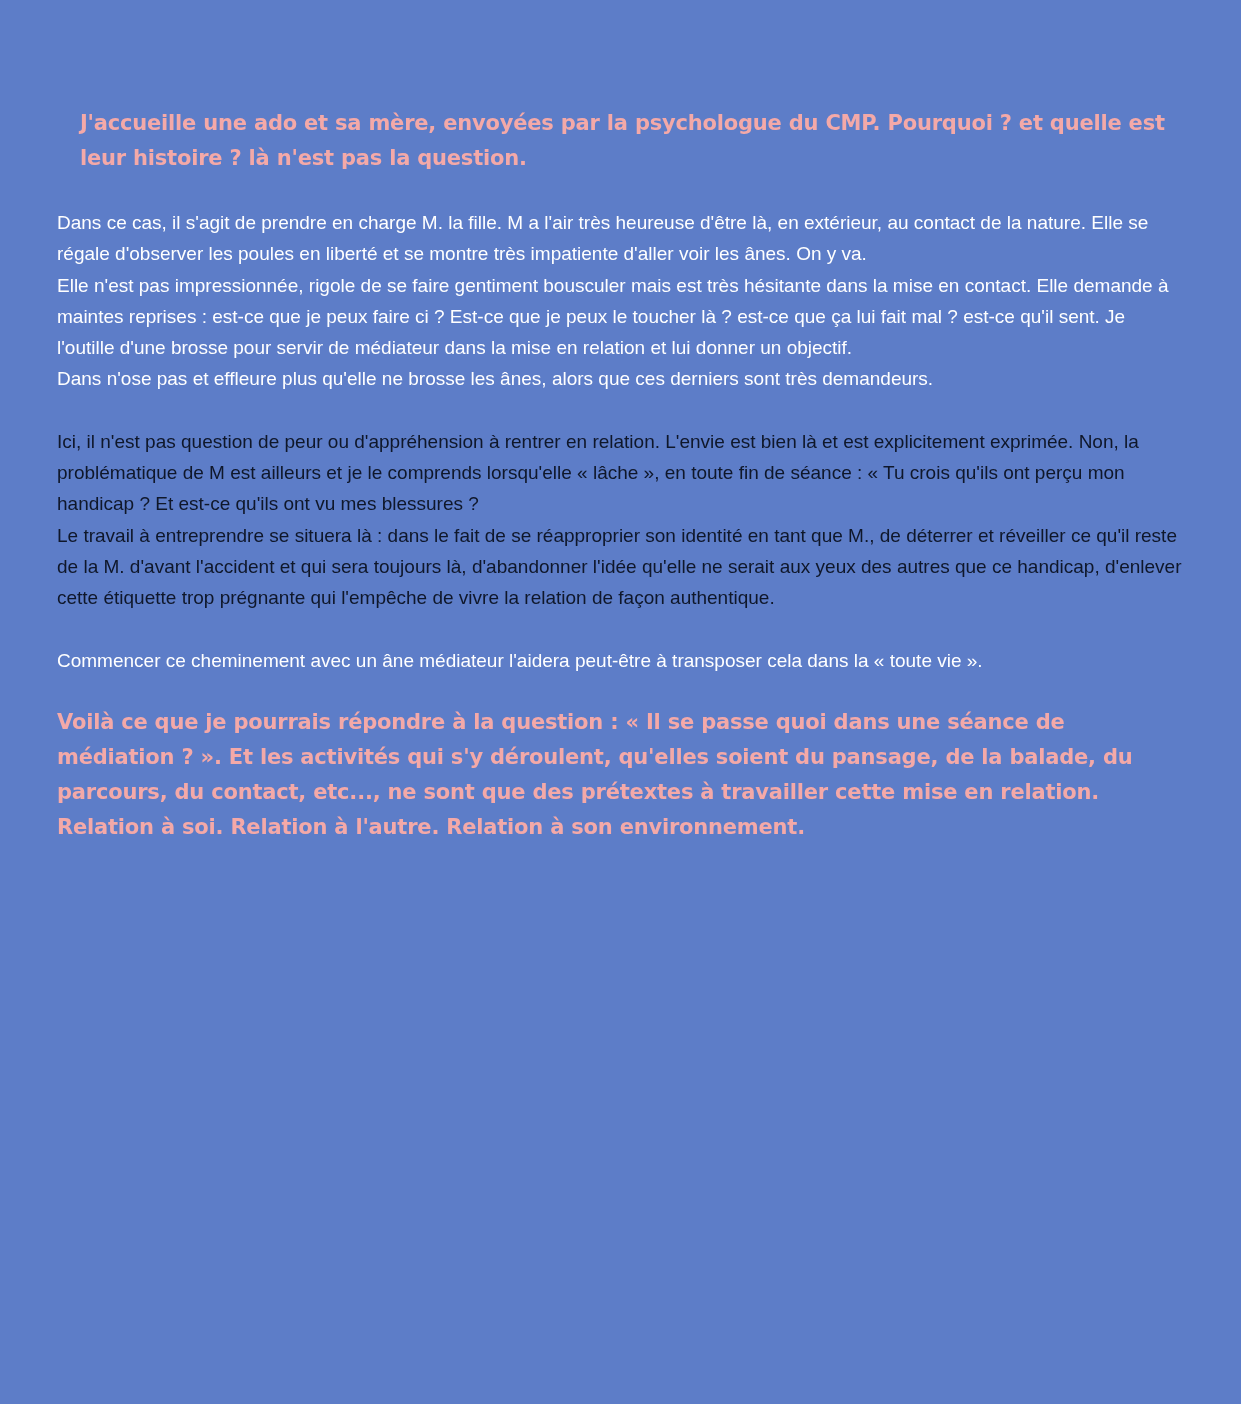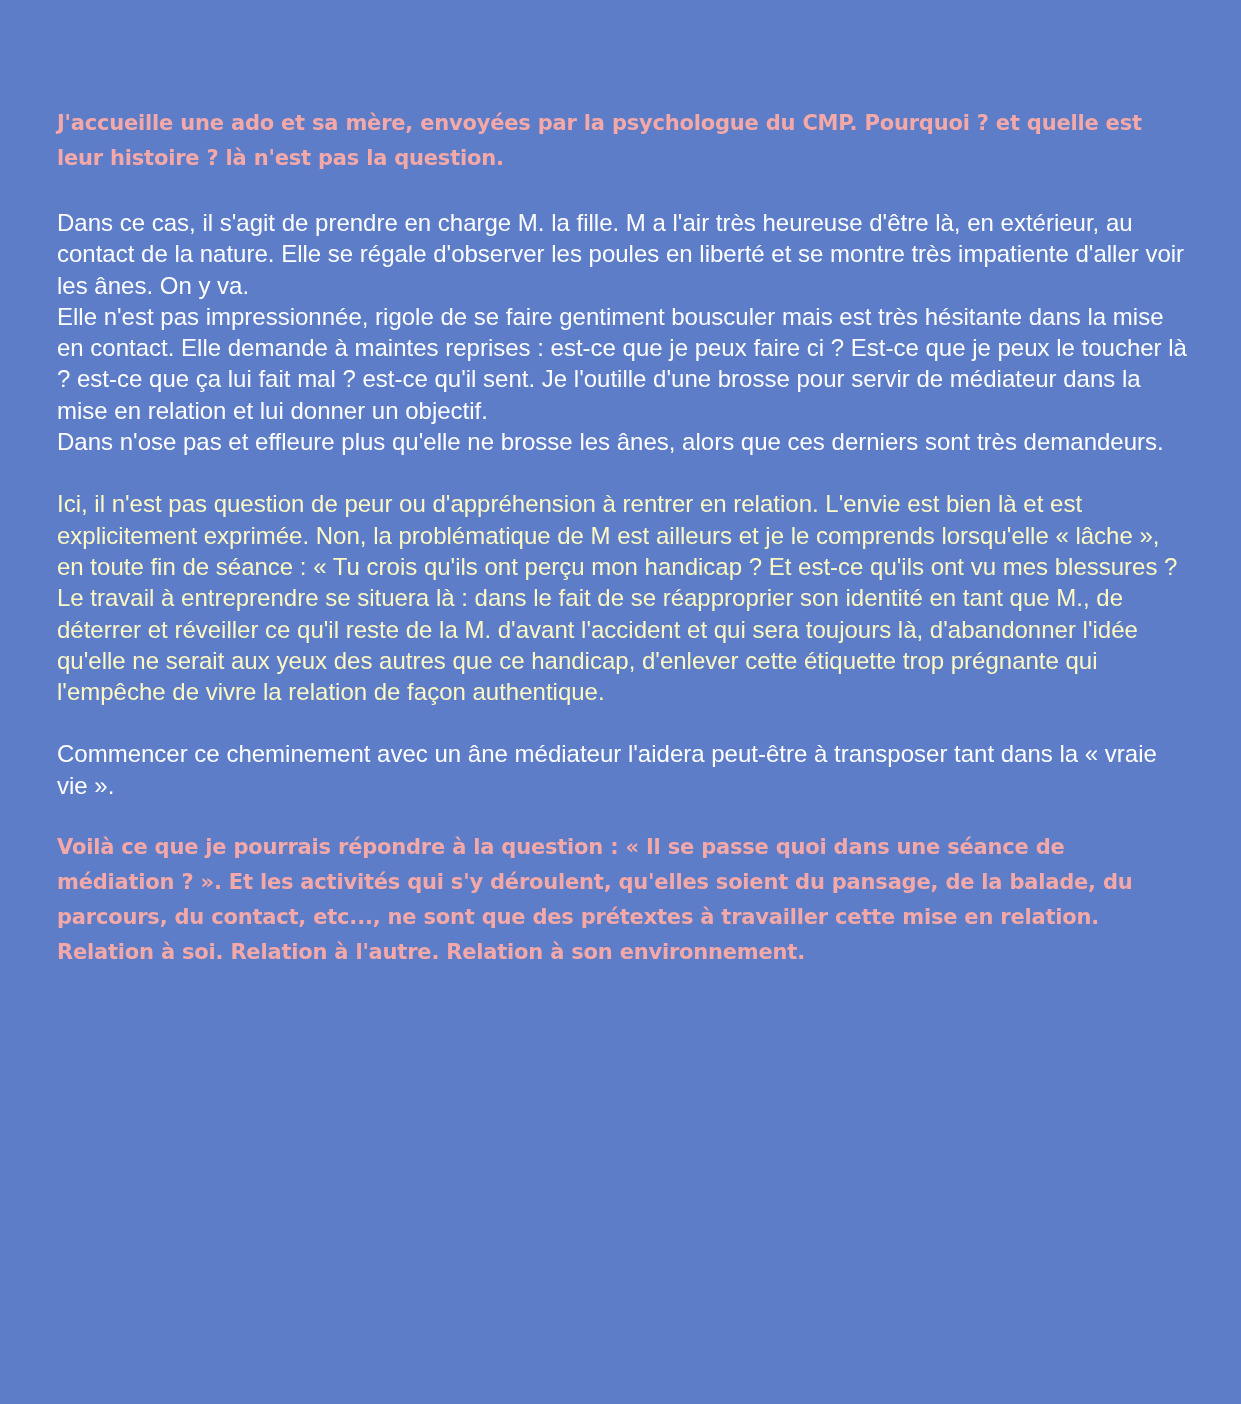--- a/index.html
+++ b/index.html
@@ -23,49 +23,49 @@
       font-family: "DejaVu Sans", sans-serif;
       font-weight: bold;
       font-size: 21px;
       line-height: 35px;
       letter-spacing: -0.2px;
       margin: 0;
     }
     .body-block {
       font-family: "Liberation Sans", sans-serif;
       color: #ffffff;
-      font-size: 24px;
+      font-size: 19px;
       line-height: 31.3px;
       margin: 0;
     }
     .body-block p {
       margin: 0;
     }
     #intro { margin-bottom: 31px; }
     #block1 { margin-bottom: 31px; }
     #block2 { margin-bottom: 31px; }
     #block3 { margin-bottom: 29px; }
   </style>
 </head>
 <body style="background: rgb(93, 125, 200);">
 
 <div class="page">
 
-  <p id="intro" class="accent" style="color:#f4a9a8;">J'accueille une ado et sa mère, envoyées par la psychologue du CMP. Pourquoi ? et quelle est leur histoire ? là n'est pas la question.</p>
+  <p id="intro" class="accent" style="color:#f4a9a8;margin-left:23px;">J'accueille une ado et sa mère, envoyées par la psychologue du CMP. Pourquoi ? et quelle est leur histoire ? là n'est pas la question.</p>
 
   <div id="block1" class="body-block" style="color: rgb(255, 255, 255);">
     <p>Dans ce cas, il s'agit de prendre en charge M. la fille. M a l'air très heureuse d'être là, en extérieur, au contact de la nature. Elle se régale d'observer les poules en liberté et se montre très impatiente d'aller voir les ânes. On y va.</p>
     <p>Elle n'est pas impressionnée, rigole de se faire gentiment bousculer mais est très hésitante dans la mise en contact. Elle demande à maintes reprises : est-ce que je peux faire ci ? Est-ce que je peux le toucher là ? est-ce que ça lui fait mal ? est-ce qu'il sent. Je l'outille d'une brosse pour servir de médiateur dans la mise en relation et lui donner un objectif.</p>
     <p>Dans n'ose pas et effleure plus qu'elle ne brosse les ânes, alors que ces derniers sont très demandeurs.</p>
   </div>
 
-  <div id="block2" class="body-block" style="color: #fef9c3;">
+  <div id="block2" class="body-block" style="color: #0f172a;">
     <p>Ici, il n'est pas question de peur ou d'appréhension à rentrer en relation. L'envie est bien là et est explicitement exprimée. Non, la problématique de M est ailleurs et je le comprends lorsqu'elle « lâche », en toute fin de séance : « Tu crois qu'ils ont perçu mon handicap ? Et est-ce qu'ils ont vu mes blessures ?</p>
     <p>Le travail à entreprendre se situera là : dans le fait de se réapproprier son identité en tant que M., de déterrer et réveiller ce qu'il reste de la M. d'avant l'accident et qui sera toujours là, d'abandonner l'idée qu'elle ne serait aux yeux des autres que ce handicap, d'enlever cette étiquette trop prégnante qui l'empêche de vivre la relation de façon authentique.</p>
   </div>
 
   <div id="block3" class="body-block" style="color: rgb(255, 255, 255);">
-    <p>Commencer ce cheminement avec un âne médiateur l'aidera peut-être à transposer tant dans la « vraie vie ».</p>
+    <p>Commencer ce cheminement avec un âne médiateur l'aidera peut-être à transposer cela dans la « toute vie ».</p>
   </div>
 
   <p id="conclusion" class="accent" style="color:#f4a9a8;">Voilà ce que je pourrais répondre à la question : « Il se passe quoi dans une séance de médiation ? ». Et les activités qui s'y déroulent, qu'elles soient du pansage, de la balade, du parcours, du contact, etc..., ne sont que des prétextes à travailler cette mise en relation. Relation à soi. Relation à l'autre. Relation à son environnement.</p>
 
 </div>
 
 </body></html>

